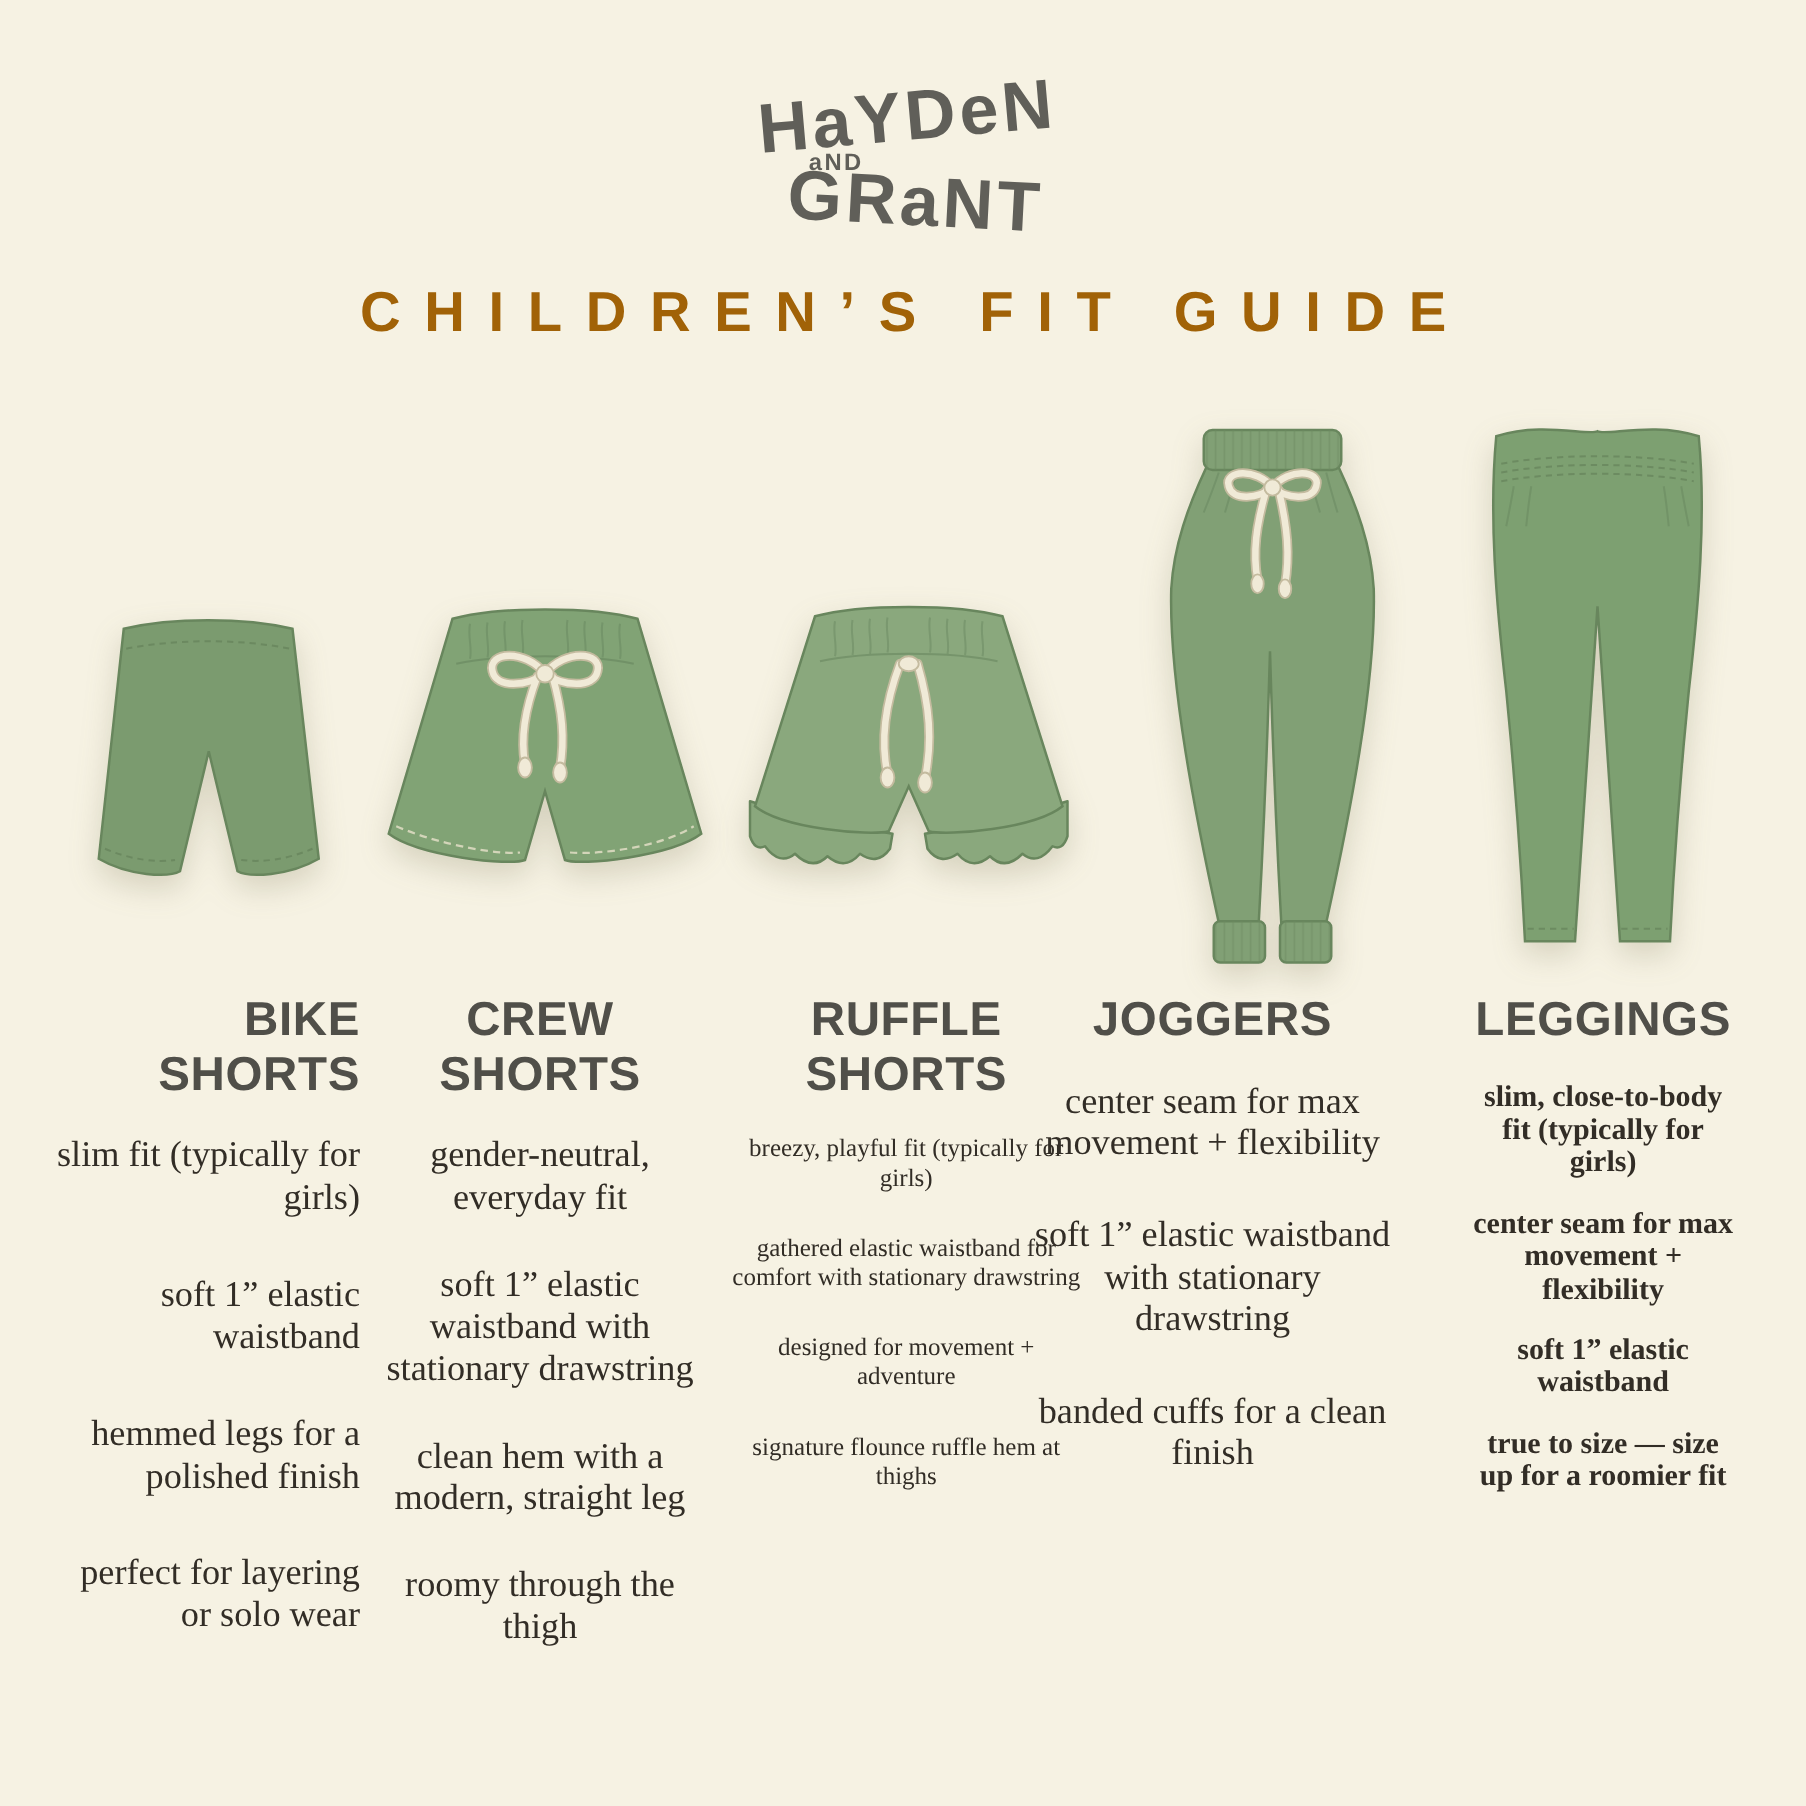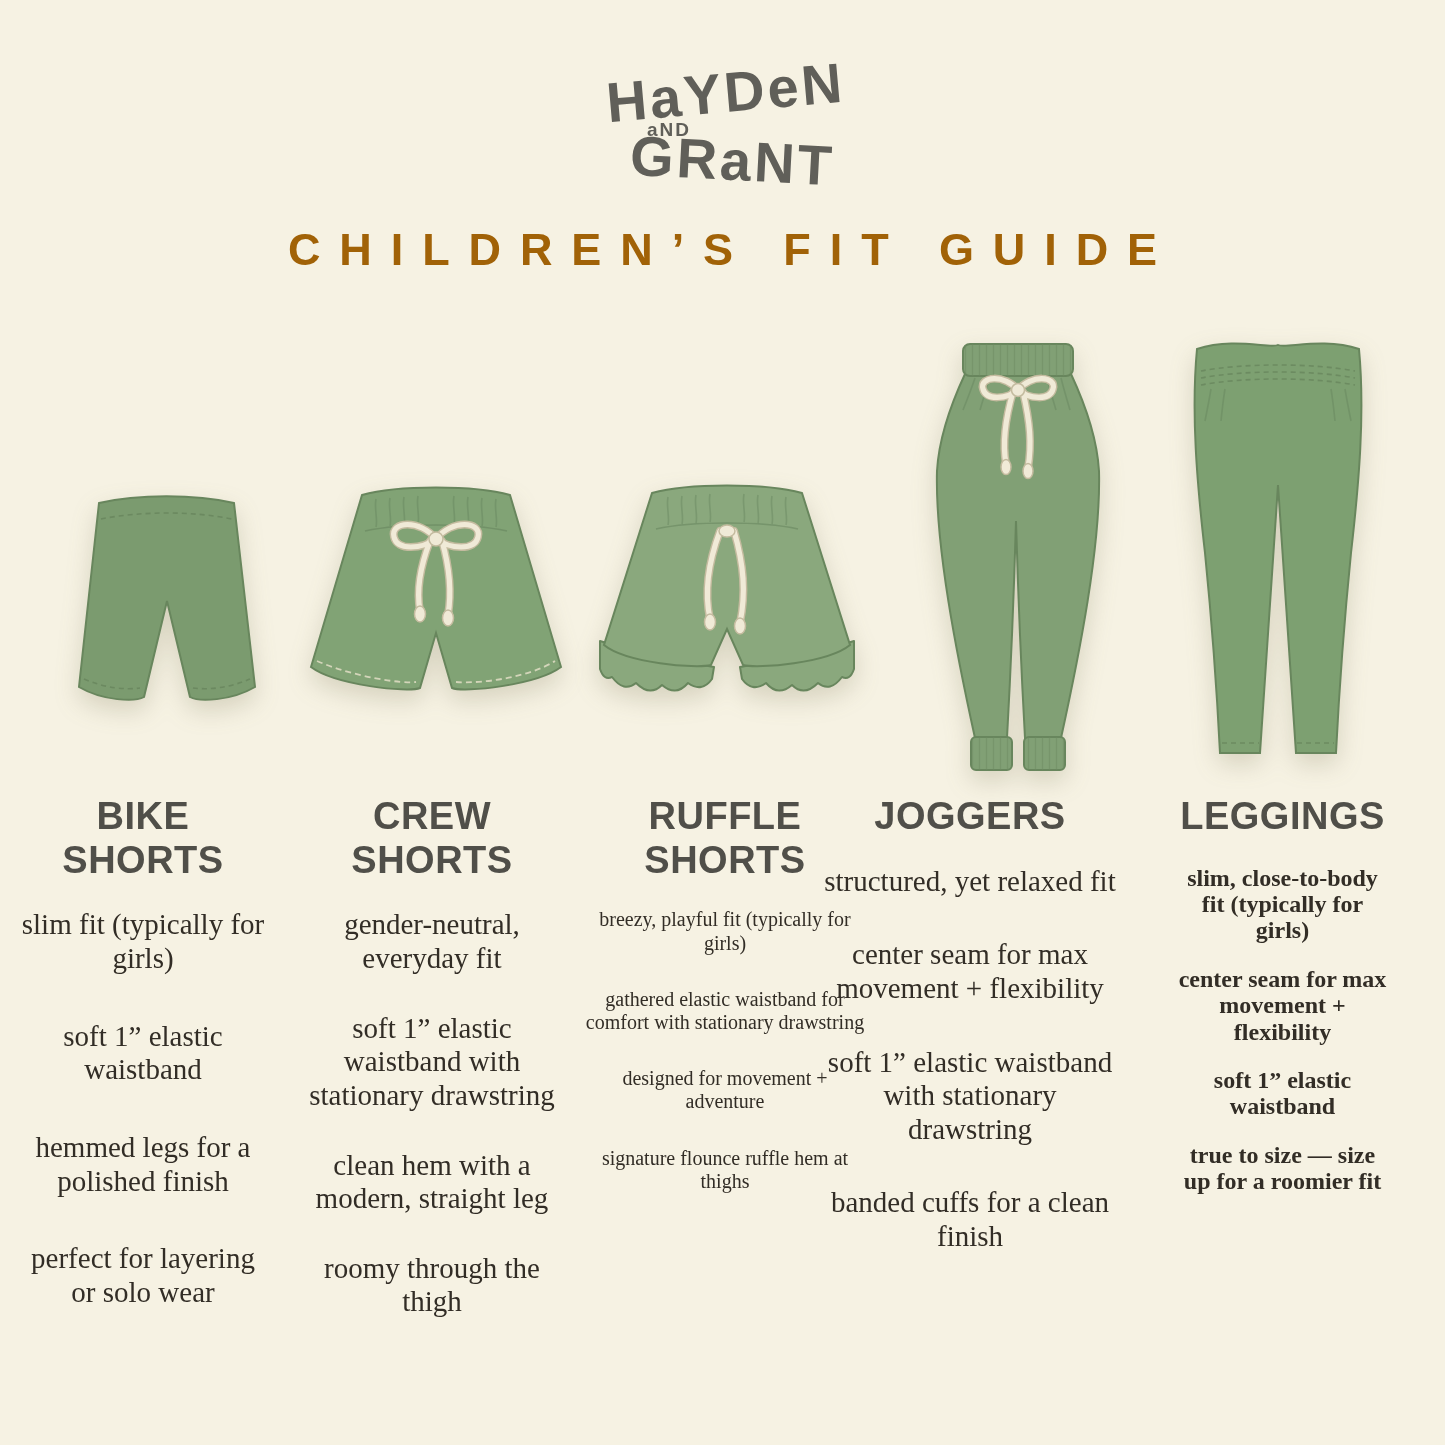--- a/index.html
+++ b/index.html
@@ -31,21 +31,21 @@
   .seamline{fill:none;stroke:#62805a;stroke-width:1.6;opacity:.5;}
   .cord-out{fill:none;stroke:#c4bb9f;stroke-width:8;stroke-linecap:round;}
   .cord{fill:none;stroke-width:5.2;stroke-linecap:round;}
   
   .col{position:absolute;top:795px;text-align:center;}
   .col-header{
     margin:0 0 26px;font-family:"Liberation Sans",sans-serif;font-weight:700;
     font-size:38px;line-height:1.15;color:#504f49;letter-spacing:.5px;
   }
   .feat{margin:0 0 44px;font-size:29px;line-height:1.16;color:#322d26;}
-  .col-1{left:18px;width:250px;}
+  .col-1{left:38px;width:250px;text-align:right;}
   .col-2{left:303px;width:258px;}
   .col-2 .feat{margin-bottom:36px;}
   .col-3{left:584px;width:282px;}
   .col-3 .feat{margin-bottom:33px;font-size:20px;}
   .col-4{left:820px;width:300px;}
   .col-4 .feat{margin-bottom:40px;}
   .col-5{left:1175px;width:215px;}
   .col-5 .feat{margin-bottom:22px;font-size:24px;line-height:1.1;font-weight:bold;}
 </style>
 </head>
@@ -198,21 +198,20 @@
   <div class="col col-3">
     <h2 class="col-header">RUFFLE SHORTS</h2>
     <p class="feat">breezy, playful fit (typically for girls)</p>
     <p class="feat">gathered elastic waistband for comfort with stationary drawstring</p>
     <p class="feat">designed for movement + adventure</p>
     <p class="feat">signature flounce ruffle hem at thighs</p>
   </div>
 
   <div class="col col-4">
     <h2 class="col-header">JOGGERS</h2>
-    <p class="feat">structured, yet relaxed fit</p>
     <p class="feat">center seam for max movement + flexibility</p>
     <p class="feat">soft 1” elastic waistband with stationary drawstring</p>
     <p class="feat">banded cuffs for a clean finish</p>
   </div>
 
   <div class="col col-5">
     <h2 class="col-header">LEGGINGS</h2>
     <p class="feat">slim, close-to-body fit (typically for girls)</p>
     <p class="feat">center seam for max movement + flexibility</p>
     <p class="feat">soft 1” elastic waistband</p>

